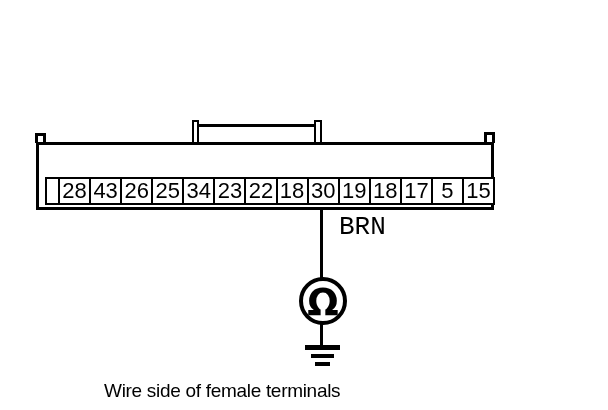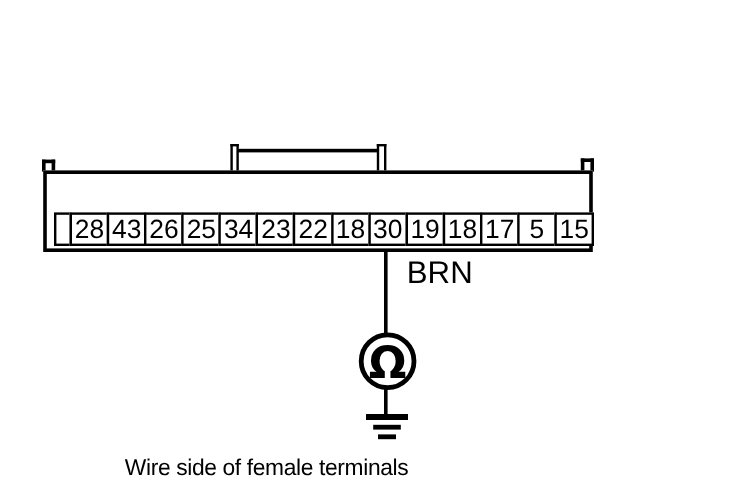--- a/index.html
+++ b/index.html
@@ -39,21 +39,21 @@
     display:flex; align-items:center; justify-content:center;
     font-size:22px; line-height:1; box-sizing:border-box;
   }
   .pin-row .pin-cell:first-child { margin-left:0; }
   .pin-cell.blank { flex:0 0 15px; }
 
   
   .wire { background:#000; width:3px; }
   .wire-top    { left:320px; top:210px; height:68px; }
   .wire-bottom { left:320px; top:323px; height:23px; }
-  .brn-label { left:339px; top:214px; font-size:26px; line-height:1; }
+  .brn-label { left:339px; top:214px; font-size:26px; line-height:1;font-family:Liberation Mono, monospace; }
   .meter {
     left:299px; top:277px; width:48px; height:48px;
     border:4px solid #000; border-radius:50%; box-sizing:border-box;
     background:#fff; display:flex; align-items:center; justify-content:center;
   }
   .meter span { font-family:"DejaVu Sans", sans-serif; font-weight:bold; font-size:37px; line-height:1; margin-top:2px; }
   .gnd { background:#000; }
   .gnd1 { left:305px; top:345px; width:35px; height:5px; }
   .gnd2 { left:311px; top:354px; width:23px; height:4px; }
   .gnd3 { left:315px; top:362px; width:15px; height:4px; }

